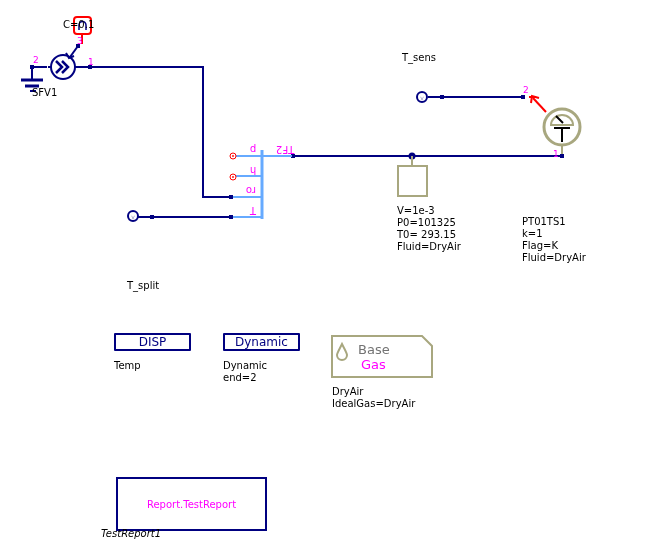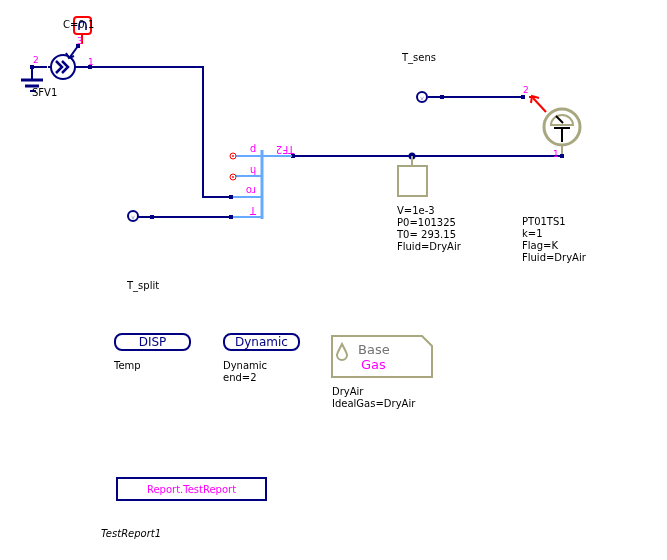--- a/index.html
+++ b/index.html
@@ -7,21 +7,21 @@
            font-family: "DejaVu Sans", sans-serif; font-size: 10px; color: #000; }
     #canvas { position: absolute; left: 0; top: 0; }
     .lbl { position: absolute; font-family: "DejaVu Sans", sans-serif; font-size: 10px;
            line-height: 12px; color: #000; white-space: nowrap; }
     .param { position: absolute; font-family: "DejaVu Sans", sans-serif; font-size: 10px;
              line-height: 12px; color: #000; white-space: nowrap; }
     .param div { height: 12px; }
     .pin { position: absolute; font-family: "DejaVu Sans", sans-serif; font-size: 9px;
            color: #ff00ff; line-height: 10px; }
     .btnbox { position: absolute; box-sizing: border-box; border: 2px solid #000080;
-              border-radius: 8px; text-align: center; font-family: "DejaVu Sans", sans-serif;
+              border-radius: 1px; text-align: center; font-family: "DejaVu Sans", sans-serif;
               font-size: 12px; line-height: 14px; color: #000080; background: #fff; }
     .report-box { position: absolute; box-sizing: border-box; border: 2px solid #000080;
                   background: #fff; display: flex; align-items: center; justify-content: center;
                   font-family: "DejaVu Sans", sans-serif; font-size: 10px; color: #ff00ff; }
     .mirror { display: inline-block; transform: scale(-1, -1); }
   </style>
 </head>
 <body>
 
 <svg id="canvas" width="667" height="560" viewBox="0 0 667 560">
@@ -167,16 +167,16 @@
   <div>end=2</div>
 </div>
 
 <div class="lbl" style="left:358px;top:342px;font-size:13px;line-height:15px;color:#737373;">Base</div>
 <div class="lbl" style="left:361px;top:357px;font-size:13px;line-height:15px;color:#ff00ff;">Gas</div>
 <div class="param" style="left:332px;top:386px;">
   <div>DryAir</div>
   <div>IdealGas=DryAir</div>
 </div>
 
-<div class="report-box" style="left:116px;top:477px;width:151px;height:24px;">
+<div class="report-box" style="left:116px;top:477px;width:151px;height:54px;">
   <span>Report.TestReport</span>
 </div>
 <div class="lbl" style="left:101px;top:528px;font-style:italic;">TestReport1</div>
 
 </body></html>

